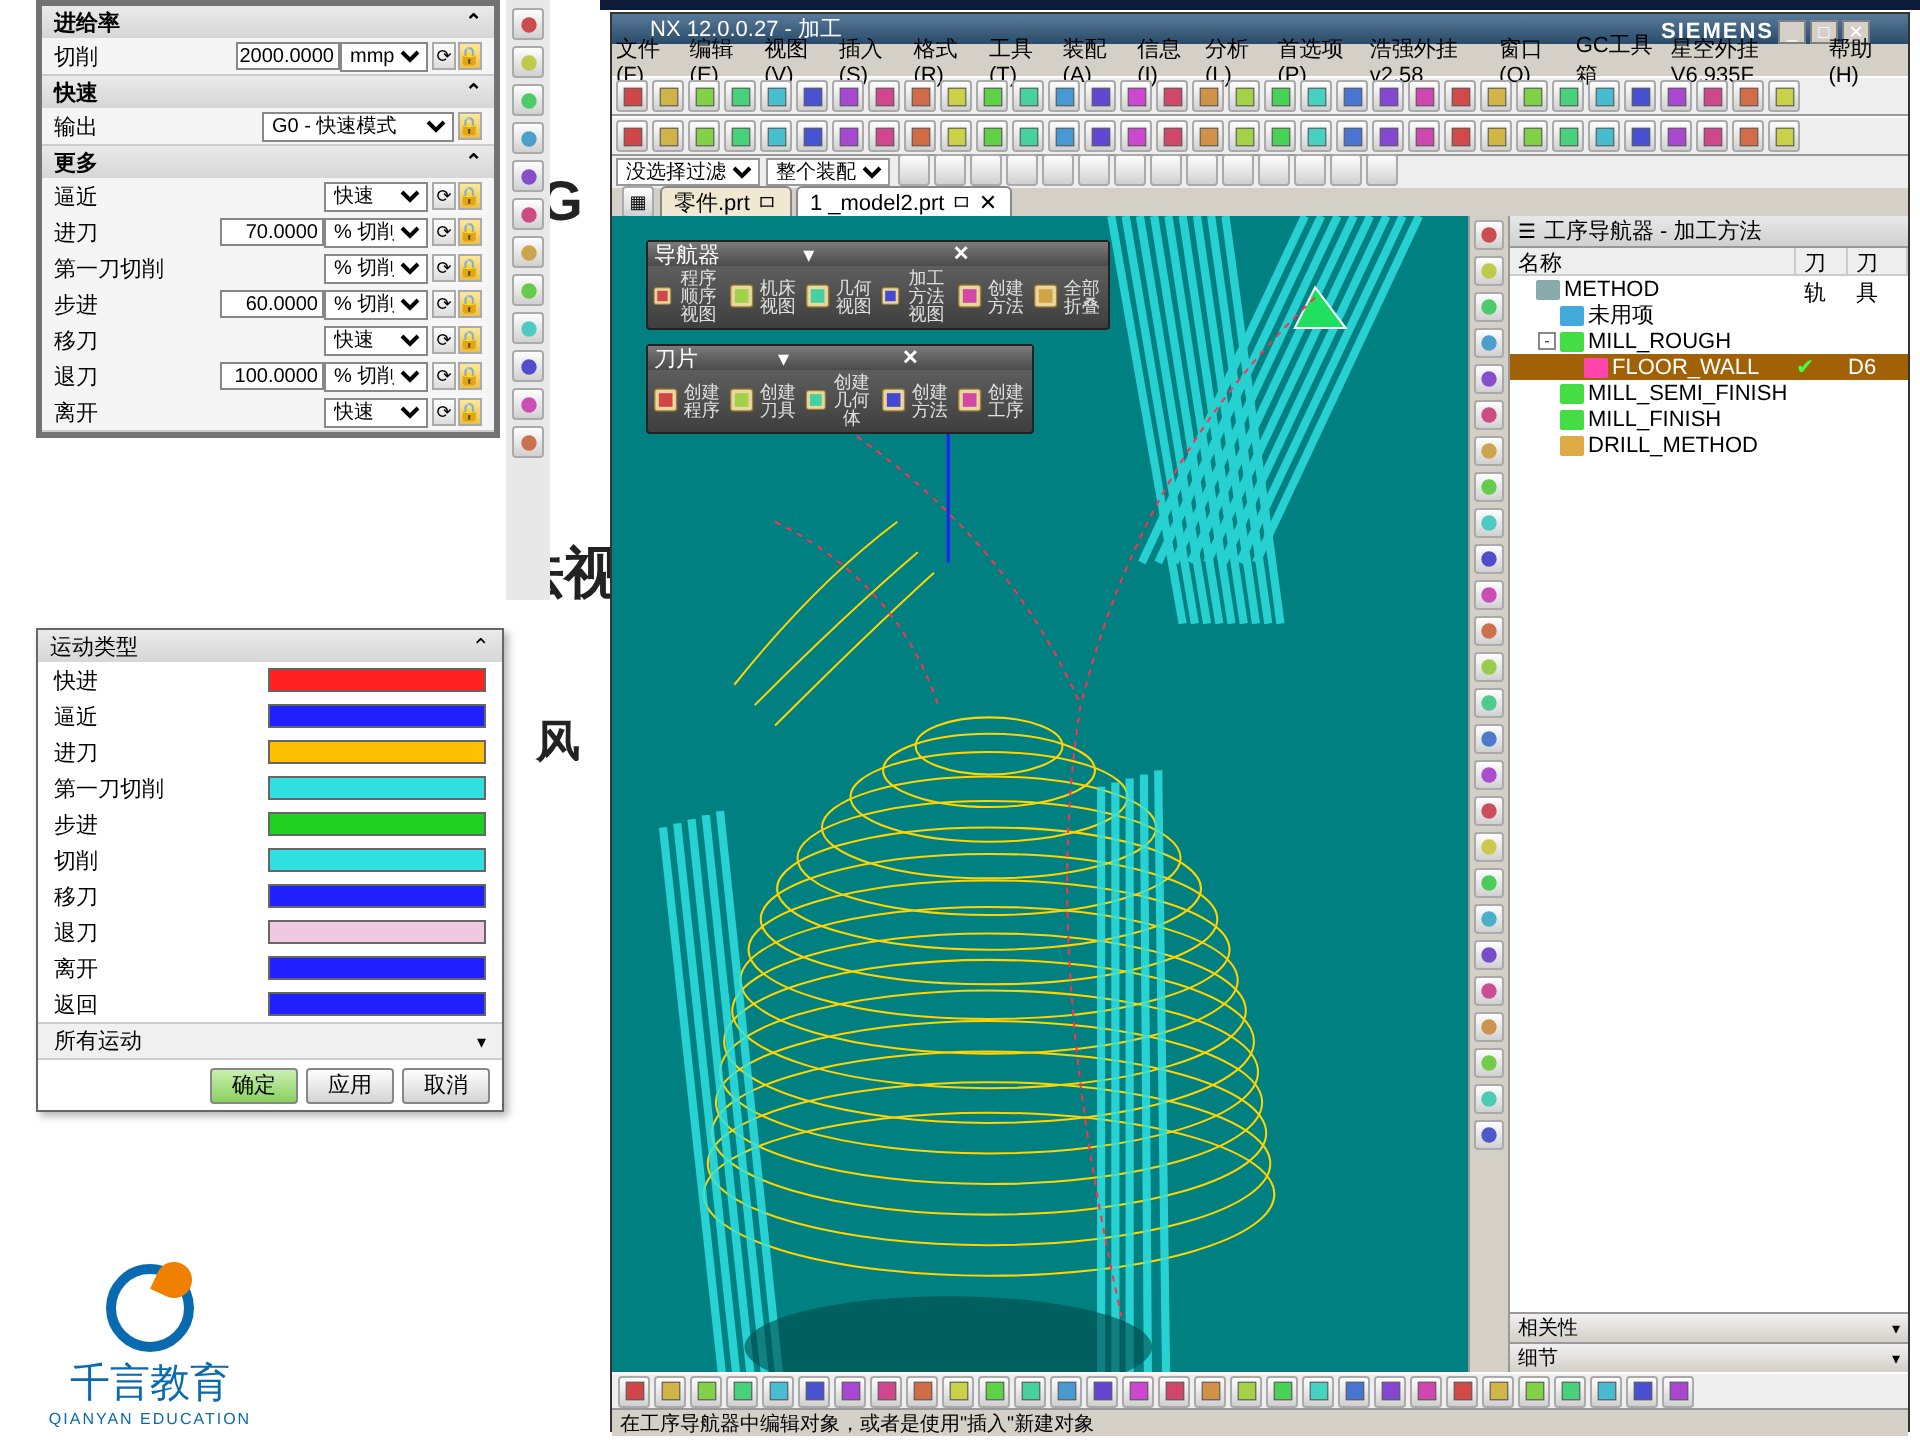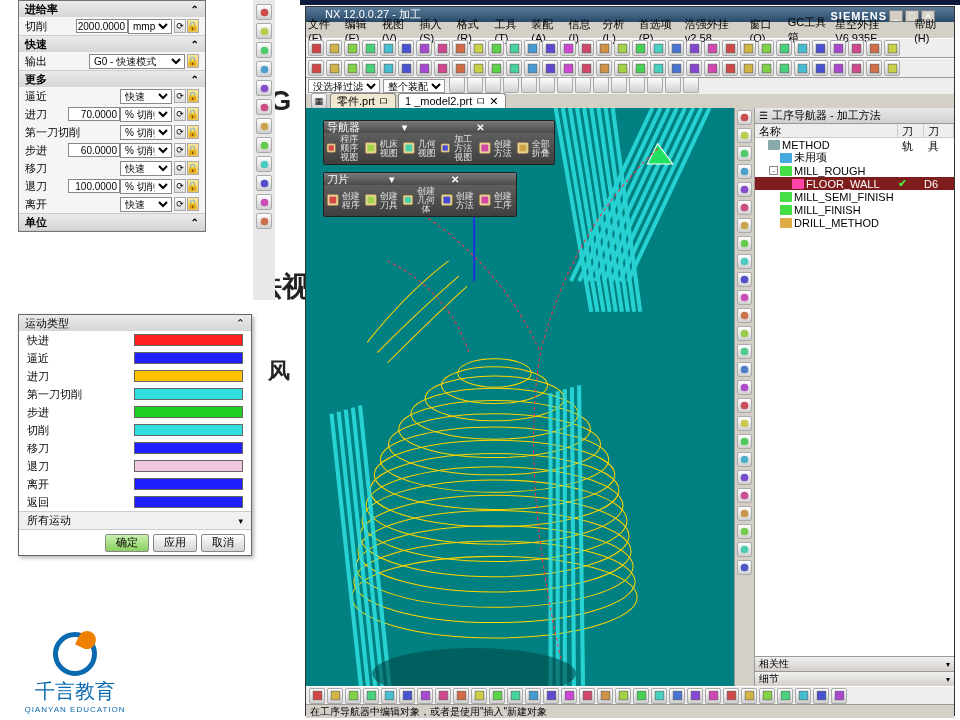--- a/index.html
+++ b/index.html
@@ -24,39 +24,39 @@
 .viewport{flex:1;background:#008080;position:relative;overflow:hidden}
 .vp-canvas{position:absolute;inset:0}
 .side-strip{width:20px;background:#d4d0c8;border-left:1px solid #999;display:flex;flex-direction:column;align-items:center;padding-top:2px;gap:3px}
 .side-strip .tbtn{width:15px;height:15px;margin:0}
 .nav-panel{width:200px;background:#fff;border-left:1px solid #999;display:flex;flex-direction:column}
 .nav-title{height:16px;background:linear-gradient(#e8e8e8,#d0d0d0);border-bottom:1px solid #999;display:flex;align-items:center;padding:0 4px;font-size:10px}
 .nav-hdr{height:14px;background:#eee;border-bottom:1px solid #ccc;display:flex;font-size:10px}
 .nav-hdr span{padding:0 4px;border-right:1px solid #ccc}
 .tree{flex:1;font-size:10px;overflow:hidden}
 .tree-row{height:13px;display:flex;align-items:center;padding-left:2px}
-.tree-row.sel{background:#7f1d1d;color:#fff}
+.tree-row.sel{background:#a16207;color:#fff}
 .tree-row .ind{display:inline-block}
 .tree-row .exp{width:9px;height:9px;border:1px solid #888;display:inline-flex;align-items:center;justify-content:center;font-size:8px;margin-right:2px;background:#fff;color:#333}
 .tree-row .ic{width:12px;height:10px;margin-right:2px}
 .acc{height:15px;background:linear-gradient(#f0f0f0,#d4d0c8);border-top:1px solid #999;display:flex;align-items:center;padding:0 4px;font-size:10px}
 .acc::after{content:"▾";margin-left:auto;font-size:8px}
 .statusbar{height:14px;background:#d4d0c8;border-top:1px solid #999;font-size:10px;padding:0 4px;display:flex;align-items:center}
 .bottom-toolbar{height:18px;background:#eee;border-top:1px solid #fff;display:flex;align-items:center;padding:0 2px}
 
 .float-tb{position:absolute;background:linear-gradient(#6a6a6a,#3f3f3f);border:1px solid #222;border-radius:2px;color:#fff}
 .float-head{height:12px;display:flex;align-items:center;padding:0 3px;font-size:9px;background:linear-gradient(#7a7a7a,#4a4a4a)}
 .float-head span{flex:1}
 .float-head .x{font-size:10px;font-weight:bold}
 .float-body{display:flex;padding:2px;gap:2px}
 .float-item{display:flex;flex-direction:row;align-items:center;width:36px}
 .float-ic{width:22px;height:22px;margin-bottom:1px}
 .float-item span{font-size:9px;text-align:center;line-height:1;color:#e0e0e0}
 
-.left-panel{position:absolute;left:18px;top:0;width:188px;background:#f5f5f5;border:1px solid #737373}
+.left-panel{position:absolute;left:18px;top:0;width:232px;background:#f5f5f5;border:3px solid #737373}
 .lp-sec{border-bottom:1px solid #ccc}
 .lp-head{height:16px;background:linear-gradient(#eaeaea,#d6d6d6);display:flex;align-items:center;padding:0 6px;font-weight:bold;font-size:11px}
 .lp-head::after{content:"⌃";margin-left:auto;font-size:10px}
 .lp-row{height:18px;display:flex;align-items:center;padding:0 6px}
 .lp-row label{flex:1}
 .lp-row input[type=text]{width:52px;height:14px;border:1px solid #888;text-align:right;font-size:10px;padding-right:2px}
 .lp-row select{height:15px;border:1px solid #888;font-size:10px;background:#fff}
 .lockset{display:flex;align-items:center;gap:1px;margin-left:2px}
 .lockbtn{width:12px;height:14px;border:1px solid #aaa;background:linear-gradient(#fefefe,#ddd);display:flex;align-items:center;justify-content:center;font-size:9px}
 .lock-gold{background:linear-gradient(#ffe89a,#e8c050)}
@@ -1098,23 +1098,20 @@
         <div class="lp-row">
           <label>离开</label>
           <select style="width:52px"><option>快速</option></select>
           <span class="lockset">
             <span class="lockbtn">⟳</span>
             <span class="lockbtn lock-gold">🔒</span>
           </span>
         </div>
       </div>
  </div>
- <div class="lp-sec">
-      <div class="lp-head">单位</div>
-    </div>
 </div>
 
 <div class="motion-dlg">
  <div class="md-title">运动类型</div>
  <div id="mrows">
       <div class="md-row">
         <span>快进</span>
         <span class="swatch" style="background:#ff2020"></span>
       </div>
       <div class="md-row">

